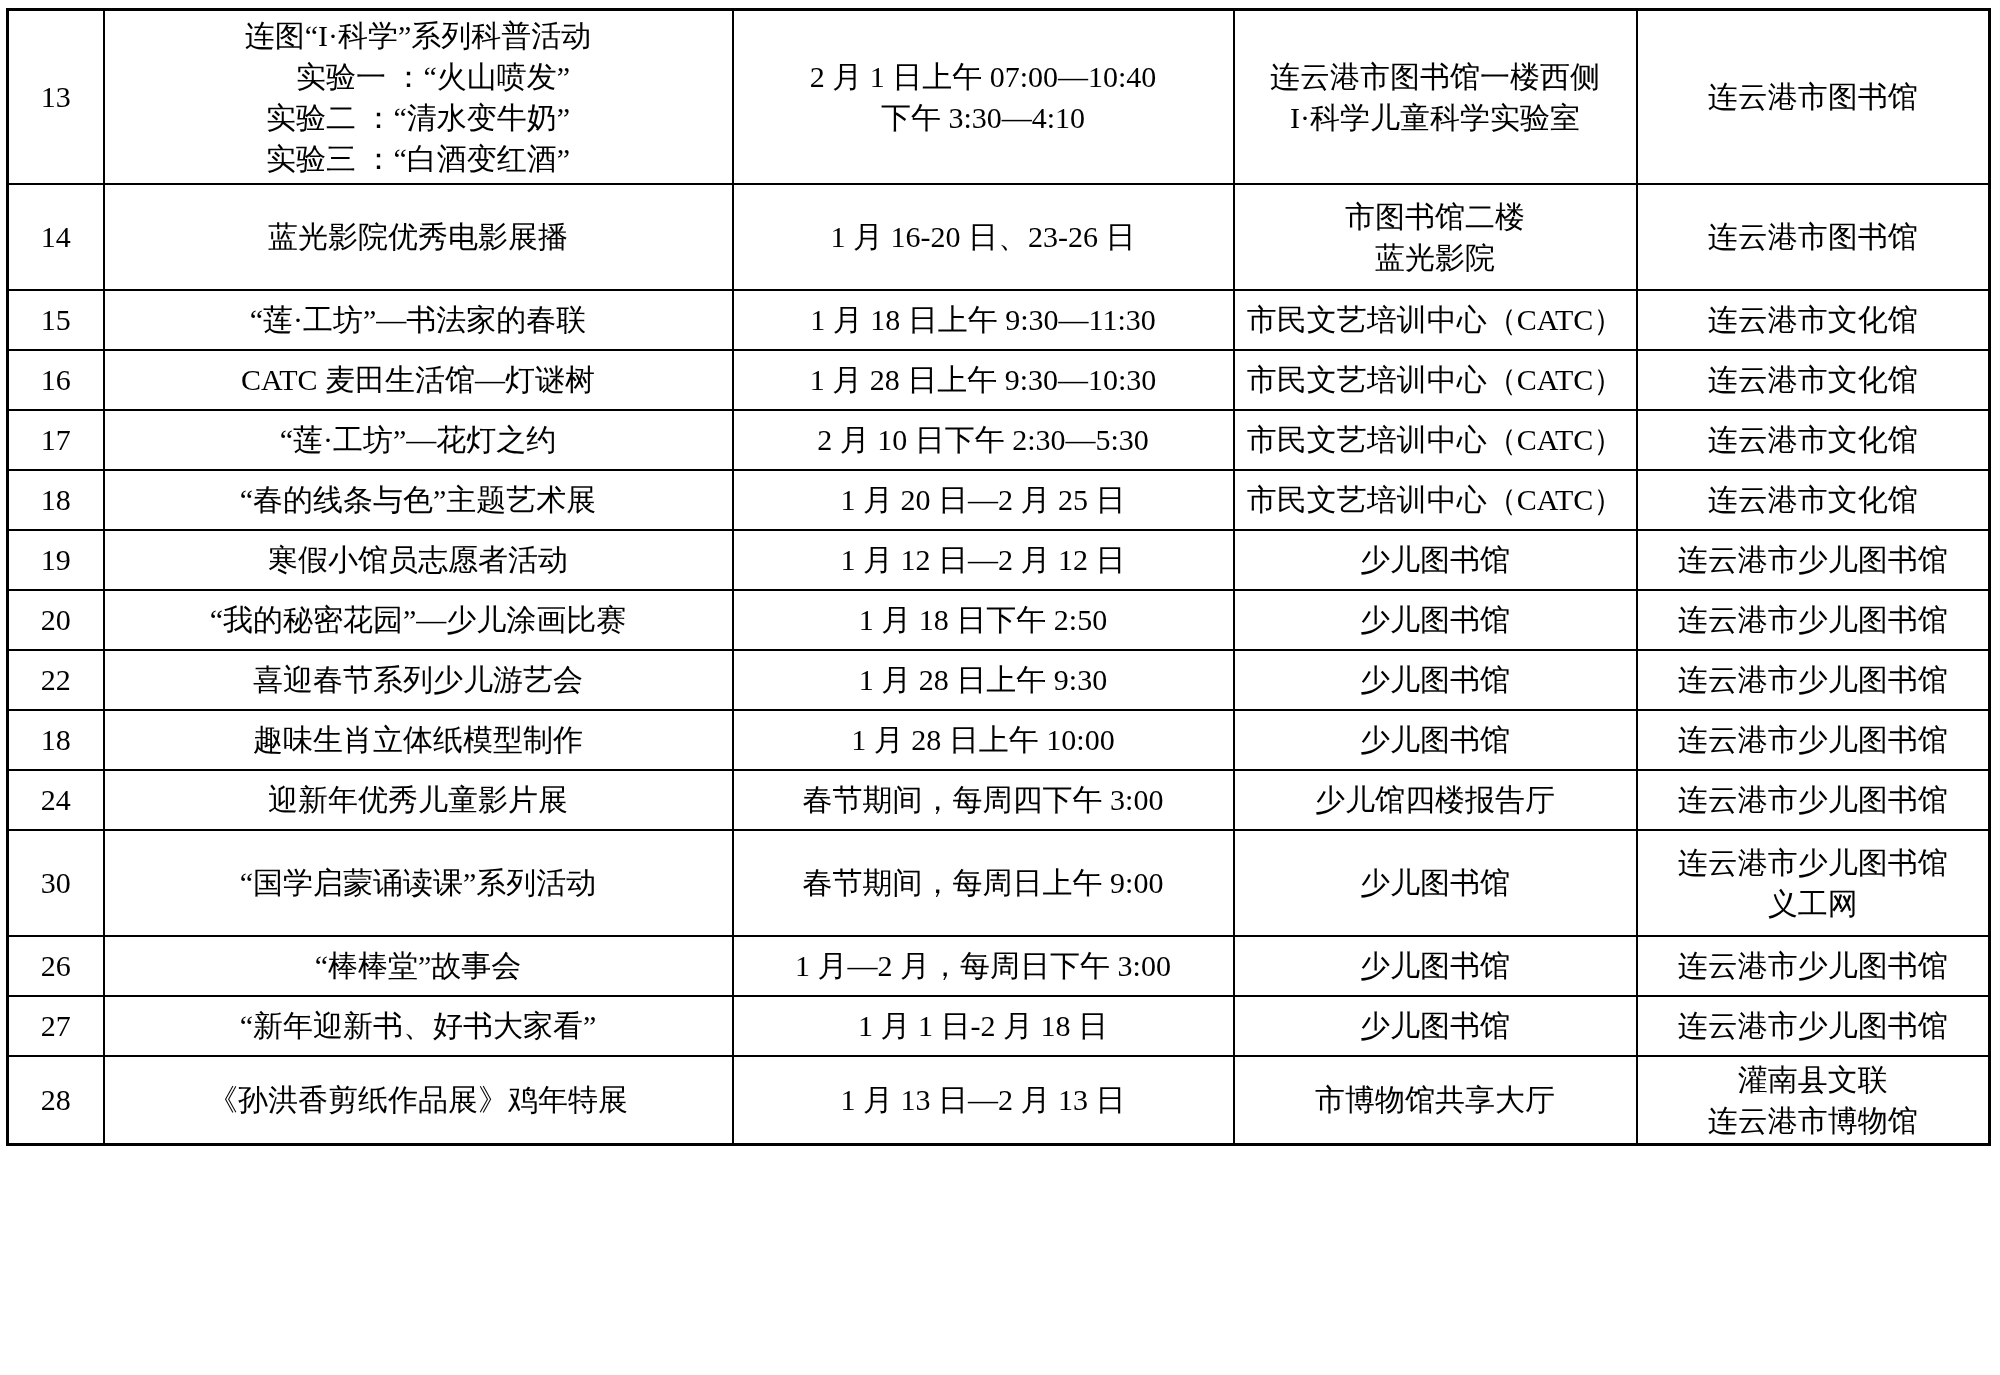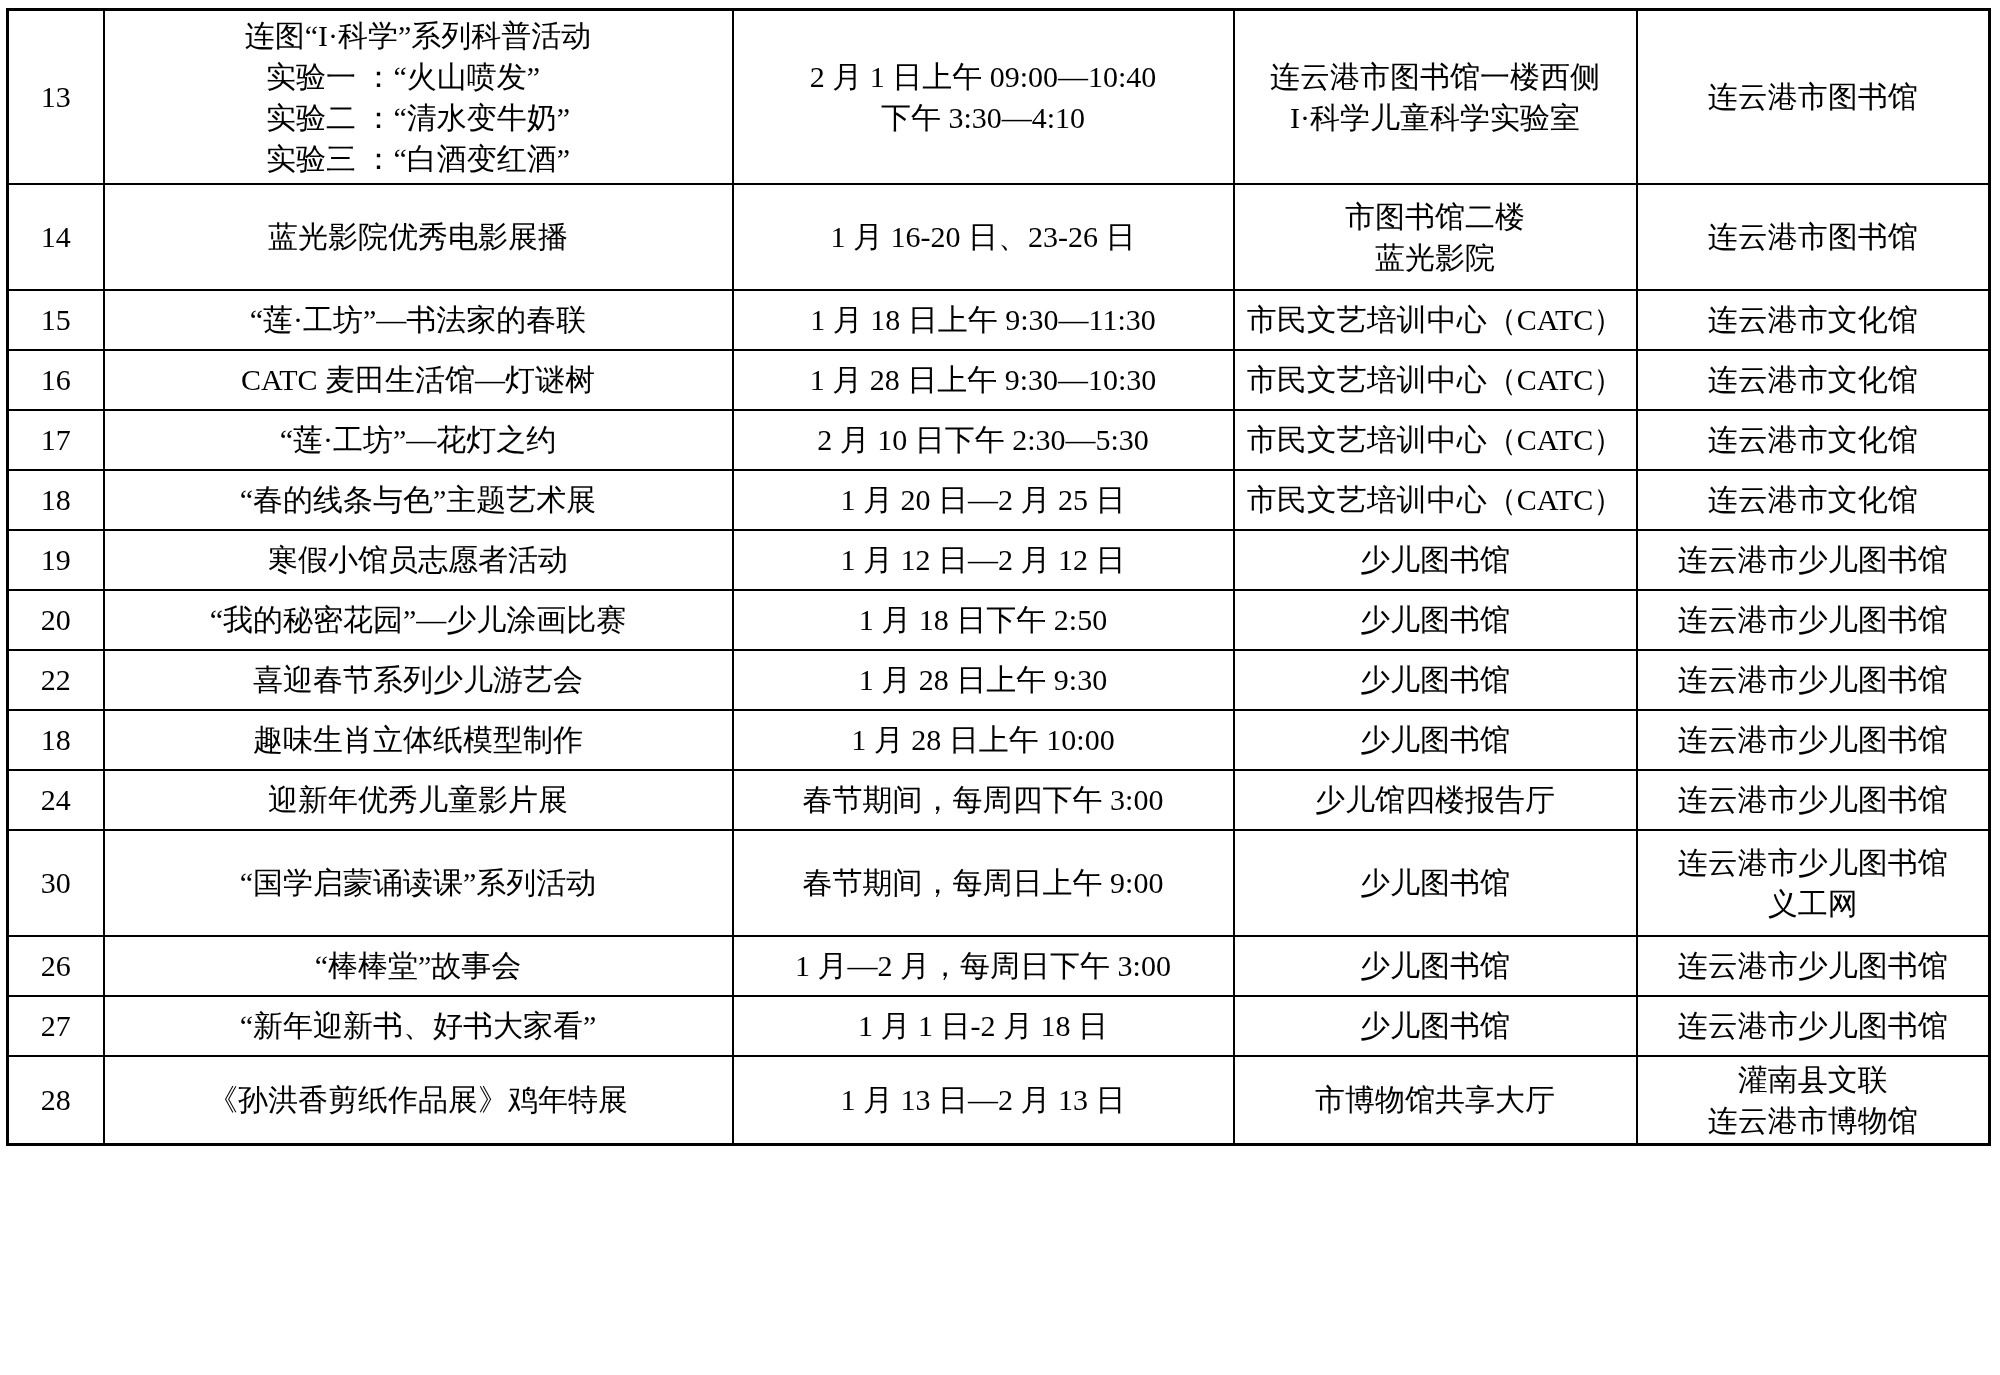--- a/index.html
+++ b/index.html
@@ -41,21 +41,21 @@
   col.c-org  { width: 353px; }
 
   tr.row        { height: 60px; }
   tr.rh-174     { height: 174px; }
   tr.rh-90      { height: 106px; }
   tr.rh-96      { height: 68px; }
 
   .line { white-space: nowrap; }
   .sub-block {
     display: inline-block;
-    text-align: left;
+    text-align: right;
   }
 </style>
 </head>
 <body>
 
 <div class="page">
   <table class="events">
     <colgroup>
       <col class="c-no">
       <col class="c-act">
@@ -63,21 +63,21 @@
       <col class="c-loc">
       <col class="c-org">
     </colgroup>
     <tbody id="rows">
         <tr class="row rh-174">
           <td>
             <div class="line">13</div>
           </td>
           <td><div class="line">连图“I·科学”系列科普活动</div><div class="sub-block"><div class="line">实验一 ：“火山喷发”</div><div class="line">实验二 ：“清水变牛奶”</div><div class="line">实验三 ：“白酒变红酒”</div></div></td>
           <td>
-            <div class="line">2 月 1 日上午 09:00—10:40</div>
+            <div class="line">2 月 1 日上午 07:00—10:40</div>
             <div class="line">下午 3:30—4:10</div>
           </td>
           <td>
             <div class="line">连云港市图书馆一楼西侧</div>
             <div class="line">I·科学儿童科学实验室</div>
           </td>
           <td>
             <div class="line">连云港市图书馆</div>
           </td>
         </tr>

